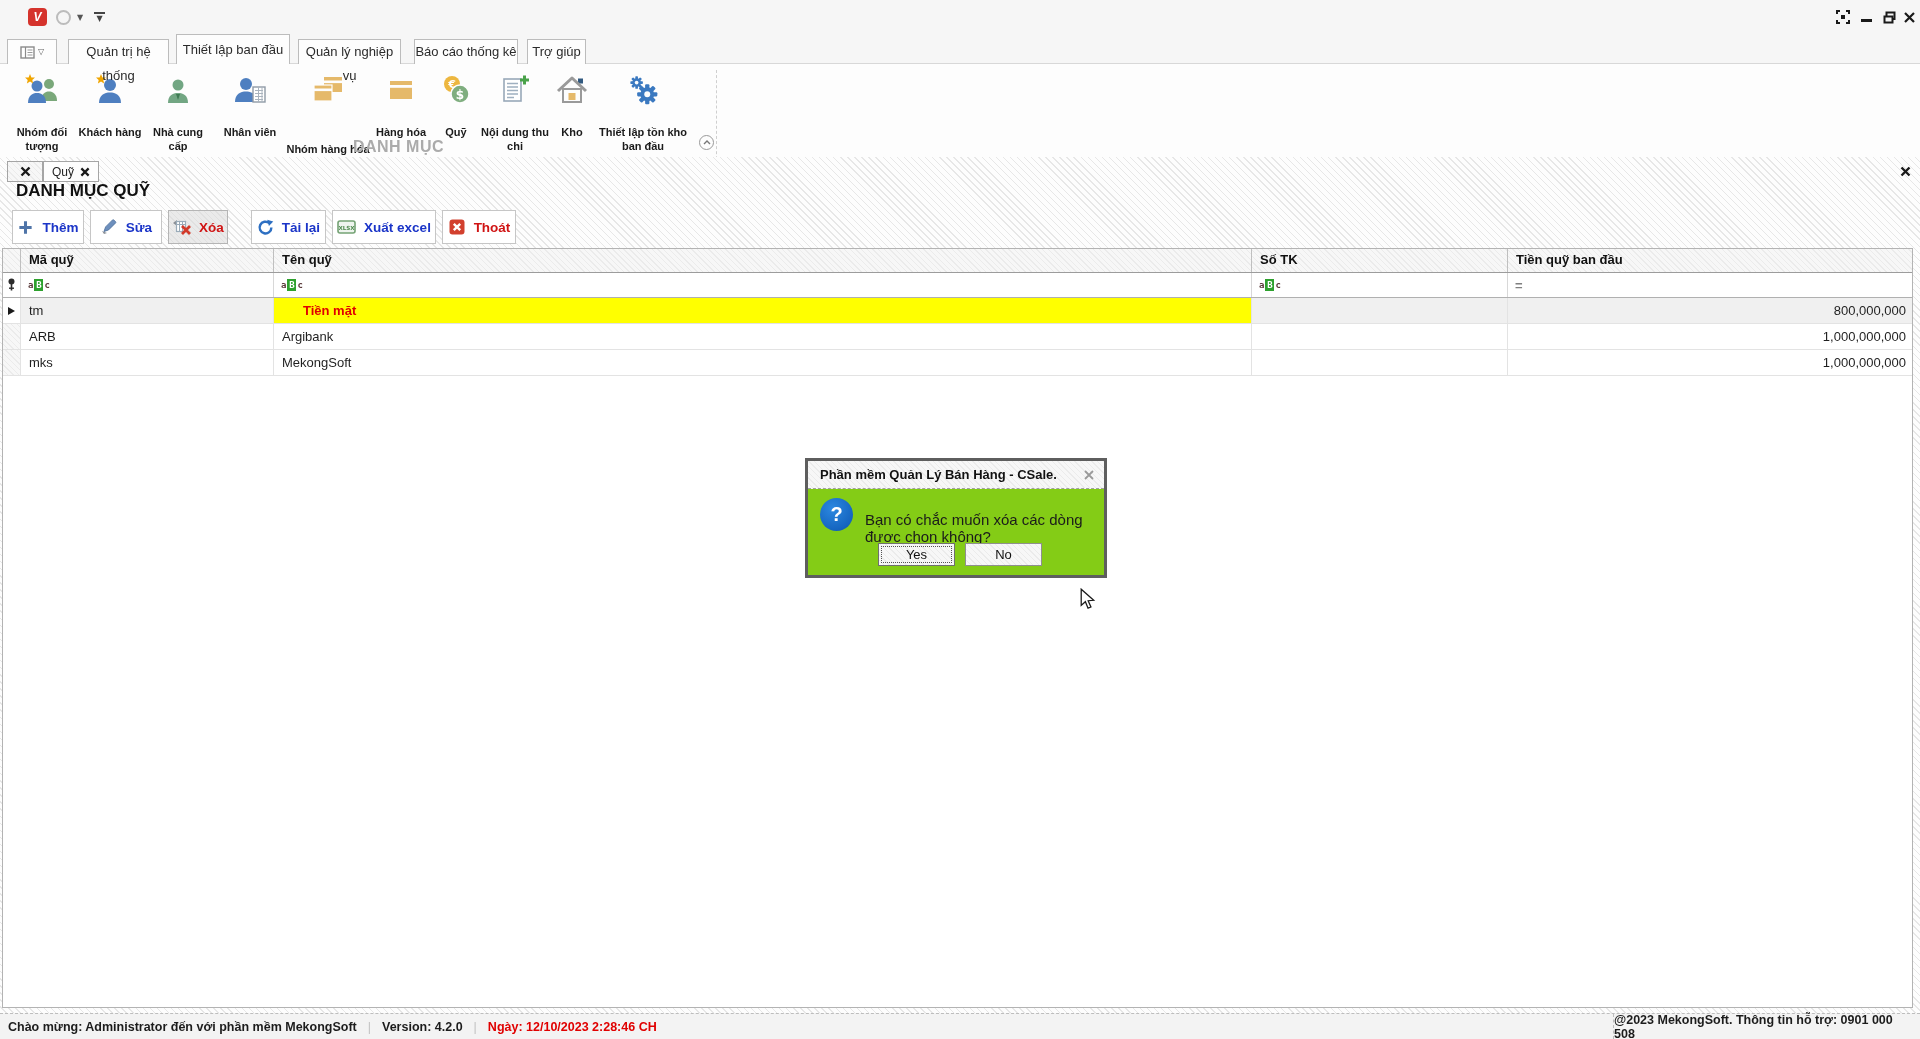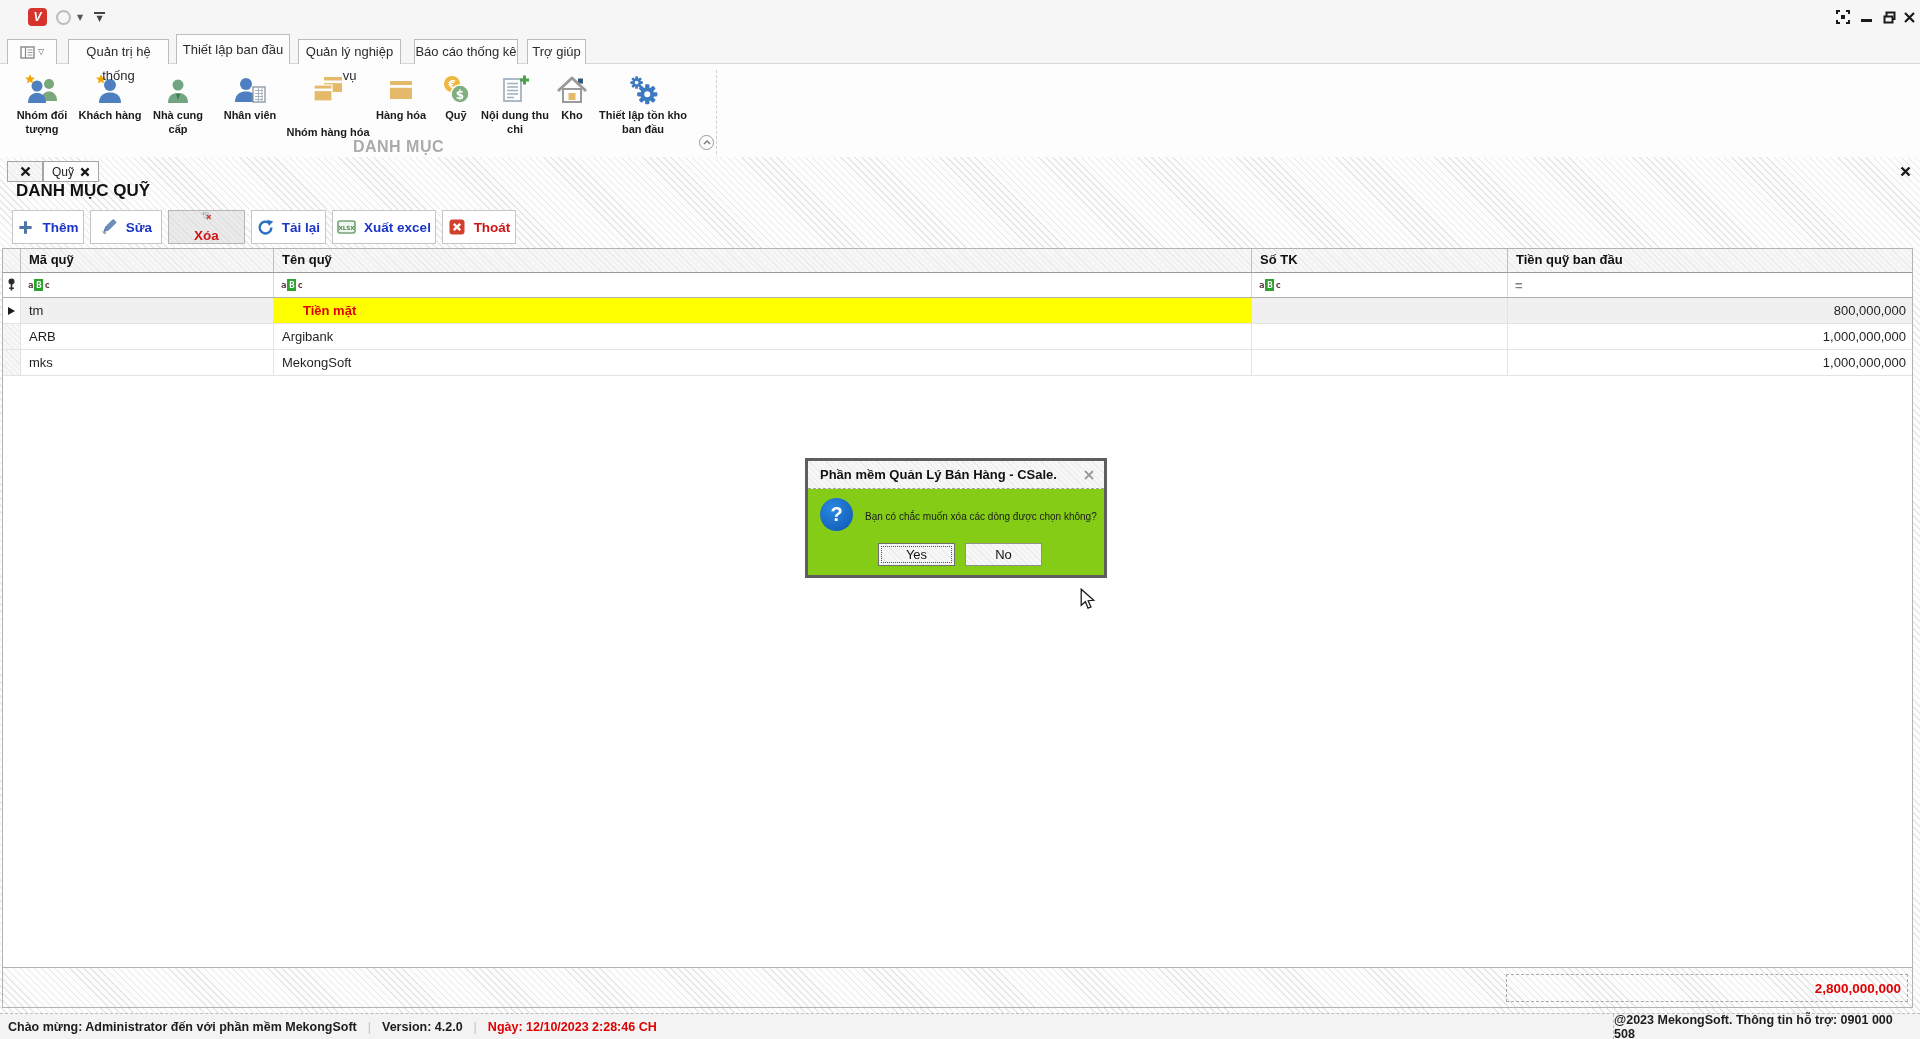--- a/index.html
+++ b/index.html
@@ -29,21 +29,21 @@
   .rtab { position:absolute; top:5px; height:25px; background:#fdfdfd; border:1px solid #bcbcbc; border-bottom:none;
           font-size:13px; color:#2b2b2b; text-align:center; line-height:24px; z-index:1; }
   .rtab.menu { display:flex; align-items:center; justify-content:center; gap:3px; }
   .rtab.active { top:0; height:30px; background:#fdfdfd; z-index:3; line-height:29px; }
 
   
   .ribbon-body { position:absolute; left:0; top:64px; width:1920px; height:93px; background:#fdfdfd; }
   .ritems { position:absolute; left:6px; top:3px; display:flex; }
   .ritem { display:flex; flex-direction:column; align-items:center; padding-top:2px; cursor:default; }
   .ritem .ric { height:38px; display:flex; align-items:flex-end; justify-content:center; }
-  .ritem .rlb { margin-top:2px; font-size:11px; font-weight:bold; color:#1b1b1b; text-align:center; line-height:1.25; }
+  .ritem .rlb { margin-top:19px; font-size:11px; font-weight:bold; color:#1b1b1b; text-align:center; line-height:1.25; }
   .rgroup-sep { position:absolute; left:716px; top:6px; height:140px; border-left:1px dashed #cfcfcf; }
   .rgroup-label { position:absolute; left:0; top:74px; width:797px; text-align:center; font-size:16px; font-weight:bold;
                   color:#ababab; letter-spacing:0.5px; }
   .rcollapse { position:absolute; left:699px; top:71px; width:15px; height:15px; border:1px solid #9a9a9a; border-radius:50%;
                display:flex; align-items:center; justify-content:center; background:#fdfdfd; }
 
   
   .main-bg { position:absolute; left:0; top:157px; width:1920px; height:856px; }
 
   
@@ -86,21 +86,21 @@
 
   
   .dialog { position:absolute; left:805px; top:458px; width:302px; height:120px; border:3px solid #5e5e5e; background:#84cc16; z-index:10; }
   .dlg-title { position:relative; height:28px; border-bottom:1px dashed #a0a0a0; display:flex; align-items:center;
                padding-left:12px; font-size:13px; font-weight:bold; color:#111; }
   .dlg-x { position:absolute; right:9px; top:8px; width:12px; height:12px; display:flex; align-items:center; justify-content:center; }
   .dlg-body { position:relative; height:86px; }
   .q-circle { position:absolute; left:12px; top:9px; width:33px; height:33px; border-radius:50%;
               background:radial-gradient(circle at 38% 32%, #2b88e0 0%, #1565c0 70%, #0d4f9e 100%);
               color:#fff; font-size:20px; font-weight:bold; text-align:center; line-height:32px; }
-  .dlg-msg { position:absolute; left:57px; top:22px; font-size:10px; color:#1b1b1b; }
+  .dlg-msg { position:absolute; left:57px; top:22px; font-size:15px; color:#1b1b1b; }
   .dlg-btn { position:absolute; top:54px; height:23px; border:1px solid #8f8f8f; font-size:13px; color:#111;
              display:flex; align-items:center; justify-content:center; cursor:default; }
   .dlg-btn.yes { left:70px; width:77px; border-color:#6f6f6f; outline:1px dotted #555; outline-offset:-4px; }
   .dlg-btn.no { left:157px; width:77px; }
 
   
   .statusbar { position:absolute; left:0; top:1013px; width:1920px; height:26px; background:#f3f3f3;
                border-top:1px dashed #bdbdbd; font-size:12.5px; font-weight:bold; color:#1c1c1c; }
   .sb-left { position:absolute; left:8px; top:0; height:100%; display:flex; align-items:center; }
   .sb-sep { color:#c3c3c3; margin:0 11px; font-weight:normal; }
@@ -322,21 +322,21 @@
         </svg>
       <span>Thêm</span>
     </div>
     <div class="tbtn blue" style="left:90px;width:72px;">
       <svg width="18" height="18" viewBox="0 0 18 18">
         <path d="M2 13l2 3 3-1z" fill="#8a8f96"></path>
         <path d="M4 13.5l1.6-4.6 7-7c.3-.3.8-.3 1.1 0l1.9 1.9c.3.3.3.8 0 1.1l-7 7L4 13.5z" fill="#6d8fbd" stroke="#53759f" stroke-width="0.9"></path>
       </svg>
       <span>Sửa</span>
     </div>
-    <div class="tbtn red pressed" style="left:168px;width:77px;flex-direction:column;">
+    <div class="tbtn red pressed" style="left:168px;width:60px;">
       <svg width="19" height="18" viewBox="0 0 19 18">
         <path d="M1 5l4-3v6z" fill="#8a8f96"></path>
         <rect x="4.5" y="3.5" width="9" height="10" fill="#fff" stroke="#9aabb9" stroke-width="1.2"></rect>
         <path d="M4.5 6.5h9M7.5 3.5v10M10.5 3.5v10" stroke="#9aabb9" stroke-width="1"></path>
         <path d="M10 8l8 8M18 8l-8 8" stroke="#d23a2a" stroke-width="2.8"></path>
       </svg>
       <span>Xóa</span>
     </div>
     <div class="tbtn blue" style="left:251px;width:75px;">
       <svg width="17" height="17" viewBox="0 0 18 18">
@@ -419,23 +419,20 @@
         <div class="gcell c4 num" style="border-right:none;">1,000,000,000</div>
       </div>
       <div class="grow g-data">
         <div class="gcell ci hatch-lite"></div>
         <div class="gcell c1">mks</div>
         <div class="gcell c2">MekongSoft</div>
         <div class="gcell c3"></div>
         <div class="gcell c4 num" style="border-right:none;">1,000,000,000</div>
       </div>
 
-      <div class="g-footer hatch">
-        <div class="g-total" style="color:#e00000;">2,800,000,000</div>
-      </div>
     </div>
   </div>
 
   <div class="dialog">
     <div class="dlg-title hatch-lite">
       <span>Phần mềm Quản Lý Bán Hàng - CSale.</span>
       <div class="dlg-x">
         <svg width="10" height="10" viewBox="0 0 10 10">
             <path d="M1 1l8 8M9 1l-8 8" stroke="#9a9a9a" stroke-width="1.8"></path>
           </svg>

